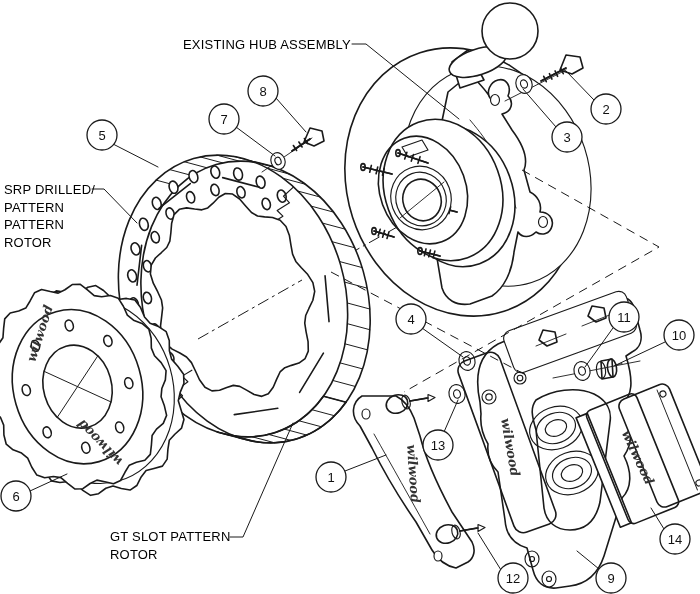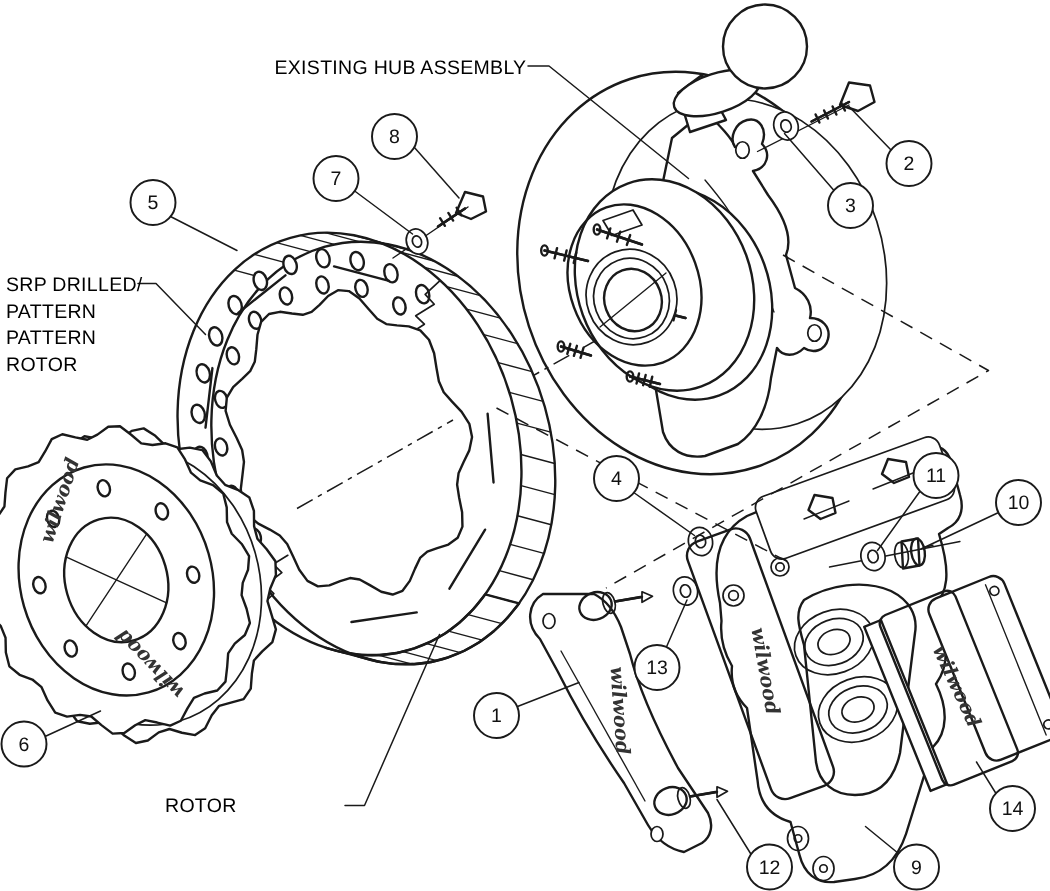--- a/index.html
+++ b/index.html
@@ -406,15 +406,16 @@
 </svg>
 
 <div class="lbl" style="left:183px;top:36px;">EXISTING HUB ASSEMBLY</div>
 <div class="lbl" style="left:4px;top:181px;">
   <div>SRP DRILLED/</div>
   <div>PATTERN</div>
   <div>PATTERN</div>
   <div>ROTOR</div>
 </div>
 <div class="lbl" style="left:110px;top:528px;">
+  <div>GT SLOT PATTERN</div>
   <div>ROTOR</div>
 </div>
 </div>
 
 </body></html>

